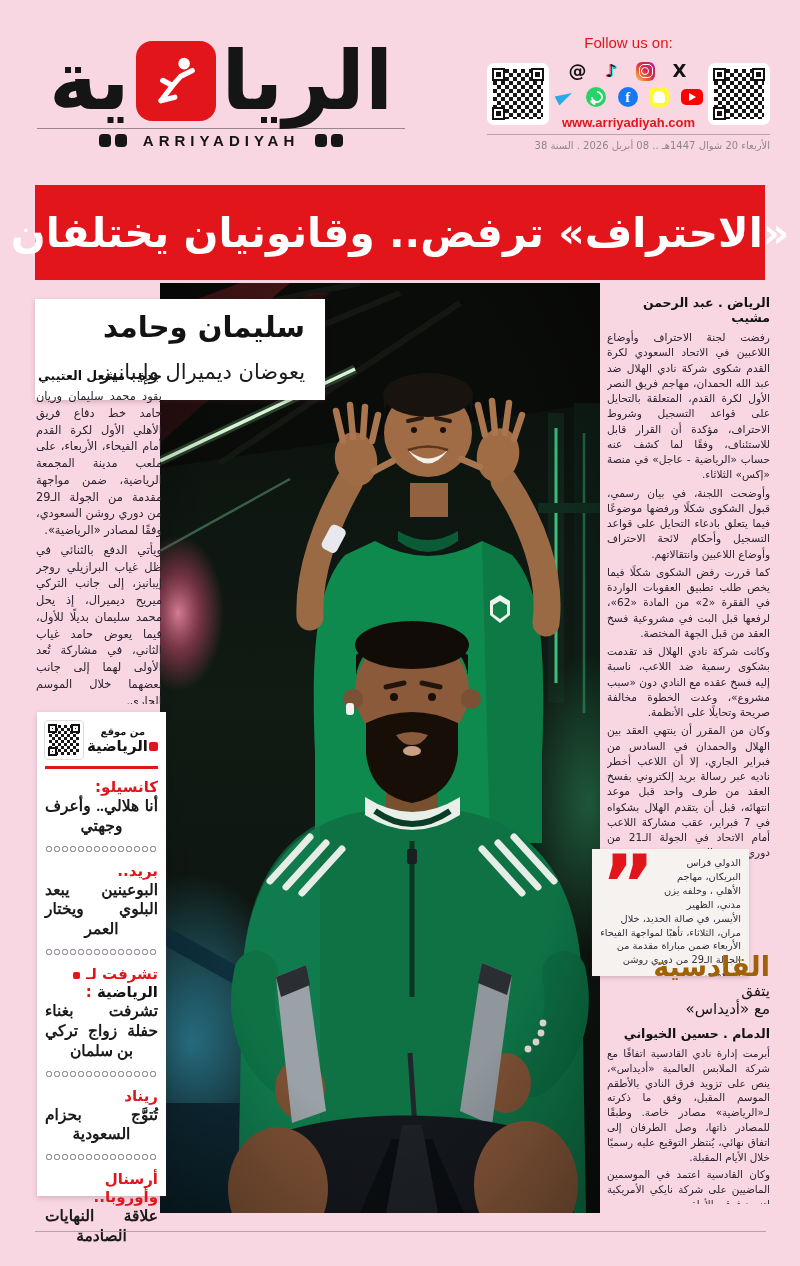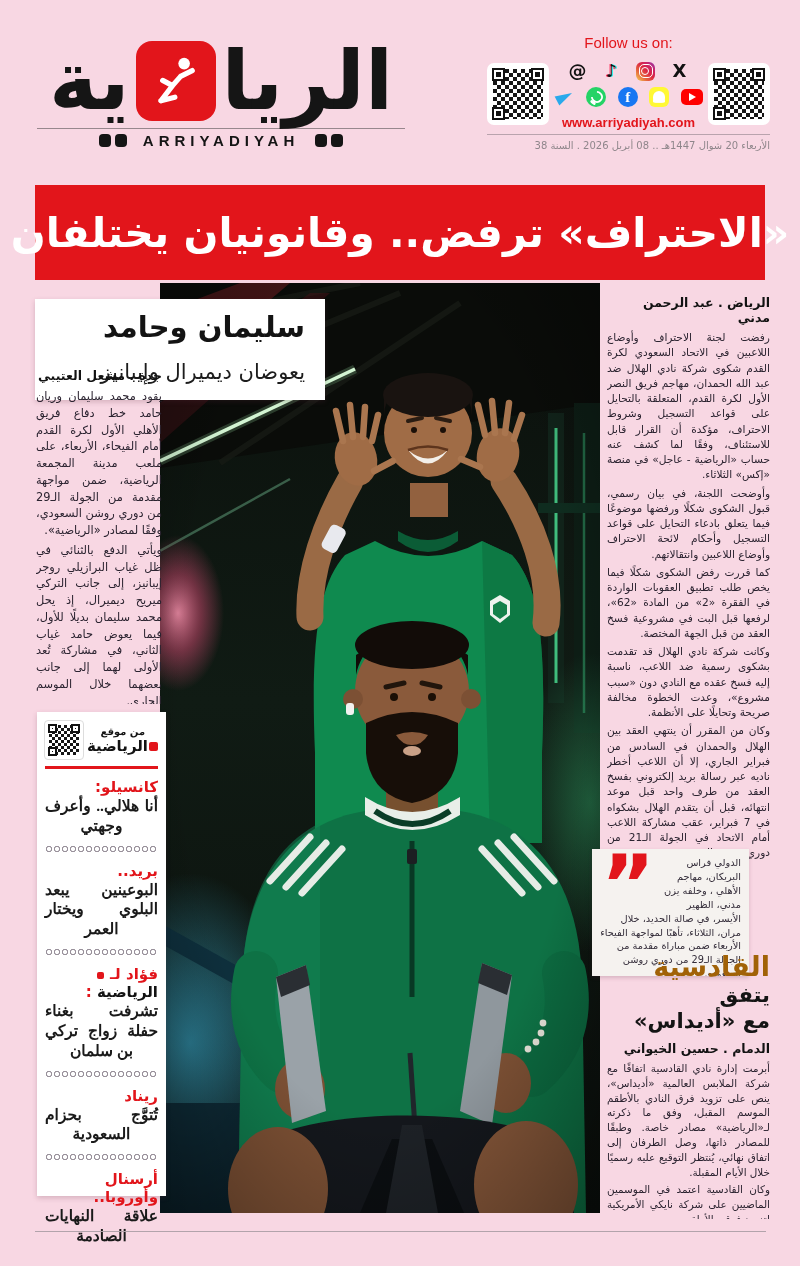--- a/index.html
+++ b/index.html
@@ -91,21 +91,21 @@
   .rcol{left:607px;top:295px;width:163px;}
   .rcol .body-txt{font-size:10.6px;line-height:1.44;height:534px;}
 
   
   .qbox{left:592px;top:849px;width:157px;height:127px;background:#f5f2ef;box-shadow:0 2px 4px rgba(90,40,60,.2);padding:7px 8px;box-sizing:border-box;font-size:9.8px;line-height:1.42;color:#332c39;text-align:right;overflow:hidden;}
   .quote-glyph{float:left;color:#E2151B;font-size:82px;line-height:.55;font-weight:bold;width:56px;text-align:center;margin:6px 2px 2px 0;direction:ltr;}
 
   
   .qad{left:607px;top:952px;width:163px;}
   .qad-t1{font-size:27px;font-weight:bold;color:#a16207;line-height:1.1;}
-  .qad-t2{font-size:21px;font-weight:bold;color:#141414;line-height:1.25;}
+  .qad-t2{font-size:15px;font-weight:normal;color:#141414;line-height:1.25;}
   .qad .byline{margin-top:7px;}
   .qad .body-txt{font-size:10.4px;line-height:1.42;height:158px;}
 
   .bottom-rule{left:35px;top:1231px;width:731px;border-top:1.5px solid #b2a3ab;}
 </style>
 </head>
 <body>
 
 <div class="page">
 
@@ -359,41 +359,41 @@
     <div class="chain"></div>
 
     <div class="sb-item">
       <div class="sb-kicker">بريد..</div>
       <div class="sb-title">البوعينين يبعد البلوي ويختار العمر</div>
     </div>
     <div class="chain"></div>
 
     <div class="sb-item">
       <div class="sb-kicker">
-        <span>فؤاد لـ</span>
+        <span>تشرفت لـ</span>
         <span class="inline-logo"><span class="mini-red"></span><span>الرياضية</span></span><span> :</span>
       </div>
       <div class="sb-title">تشرفت بغناء حفلة زواج تركي بن سلمان</div>
     </div>
     <div class="chain"></div>
 
     <div class="sb-item">
       <div class="sb-kicker">ريناد</div>
       <div class="sb-title">تُتوَّج بحزام السعودية</div>
     </div>
     <div class="chain"></div>
 
     <div class="sb-item">
       <div class="sb-kicker">أرسنال وأوروبا..</div>
       <div class="sb-title">علاقة النهايات الصادمة</div>
     </div>
   </div>
 
   <div class="abs rcol">
-    <div class="byline">الرياض . عبد الرحمن مدني</div>
+    <div class="byline">الرياض . عبد الرحمن مشيب</div>
     <div class="body-txt">
       <p>رفضت لجنة الاحتراف وأوضاع اللاعبين في الاتحاد السعودي لكرة القدم شكوى شركة نادي الهلال ضد عبد الله الحمدان، مهاجم فريق النصر الأول لكرة القدم، المتعلقة بالتحايل على قواعد التسجيل وشروط الاحتراف، مؤكدة أن القرار قابل للاستئناف، وفقًا لما كشف عنه حساب «الرياضية - عاجل» في منصة «إكس» الثلاثاء.</p>
       <p>وأوضحت اللجنة، في بيان رسمي، قبول الشكوى شكلًا ورفضها موضوعًا فيما يتعلق بادعاء التحايل على قواعد التسجيل وأحكام لائحة الاحتراف وأوضاع اللاعبين وانتقالاتهم.</p>
       <p>كما قررت رفض الشكوى شكلًا فيما يخص طلب تطبيق العقوبات الواردة في الفقرة «2» من المادة «62»، لرفعها قبل البت في مشروعية فسخ العقد من قبل الجهة المختصة.</p>
       <p>وكانت شركة نادي الهلال قد تقدمت بشكوى رسمية ضد اللاعب، ناسبة إليه فسخ عقده مع النادي دون «سبب مشروع»، وعدت الخطوة مخالفة صريحة وتحايلًا على الأنظمة.</p>
       <p>وكان من المقرر أن ينتهي العقد بين الهلال والحمدان في السادس من فبراير الجاري، إلا أن اللاعب أخطر ناديه عبر رسالة بريد إلكتروني بفسخ العقد من طرف واحد قبل موعد انتهائه، قبل أن يتقدم الهلال بشكواه في 7 فبراير، عقب مشاركة اللاعب أمام الاتحاد في الجولة الـ21 من دوري روشن السعودي.</p>
       <p>وشهدت القضية تباينًا في الطرح القانوني بين المختصين، إذ يرى القانوني أيمن الرفاعي أن الموضوع ينقسم إلى شقين، الأول يتعلق بأحكام لائحة الاحتراف، عادًا أن اللاعب لم يخالف أحكامها، وأن فسخ العقد من طرف واحد جاء لضمان انتقاله خلال الفترة الحرة قبل نهاية فترة التسجيل. أما الشق الثاني فيتعلق بالضرر، إذ أشار إلى أنه في حال ادعاء نادي الهلال وقوع ضرر، فيجب إثبات المسؤولية التقصيرية ومقدار الضرر أمام غرفة فض المنازعات، مبينًا أنه لا يرى وجود ضرر على النادي في ظل وصول اللاعب إلى الفترة الحرة وعدم وجود عرض مقدم له، ما ينتفي معه تحقق الضرر، لافتًا إلى أن ما فعله اللاعب يتوافق مع قواعد FIFA وCourt of Arbitration for Sport التي تدعم استمراره في مزاولة نشاطه وعدم تعطله، وانتظار فترة التسجيل التالية.</p>
 
     </div>
   </div>

